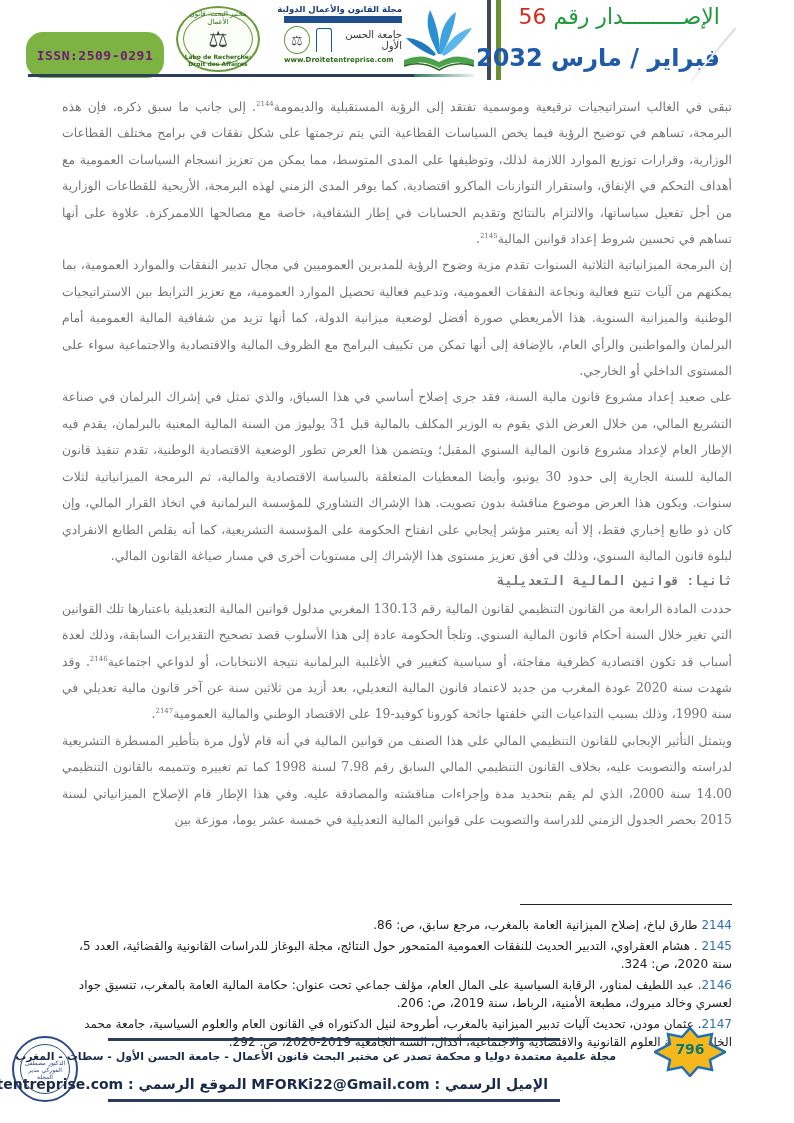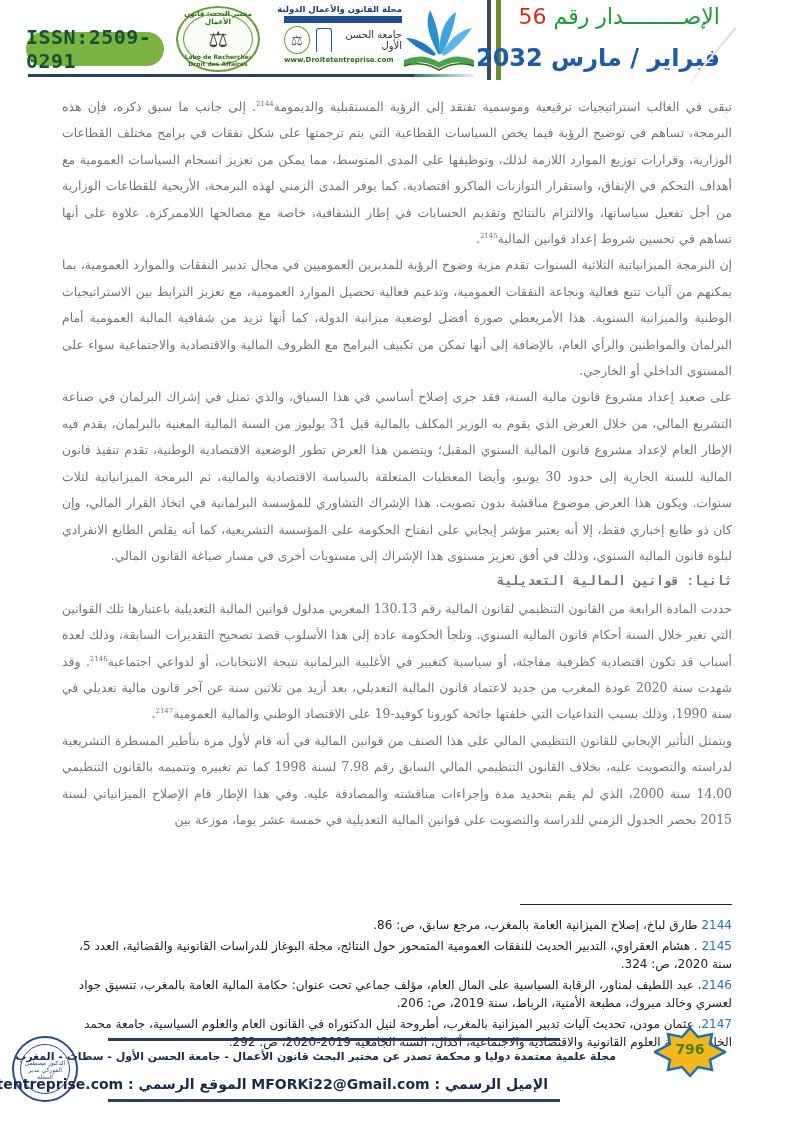--- a/index.html
+++ b/index.html
@@ -2,32 +2,32 @@
 <html><head>
 <meta charset="utf-8">
 <style>
   * { box-sizing: border-box; margin: 0; padding: 0; }
   html, body { width: 794px; height: 1123px; background: #ffffff; overflow: hidden; }
   body { position: relative; font-family: "DejaVu Sans", sans-serif; color: #111; }
 
   
   .header { position: absolute; left: 0; top: 0; width: 794px; height: 80px; }
   .issn-pill {
-    position: absolute; left: 26px; top: 32px; width: 138px; height: 34px;
-    background: #7cb342; border-radius: 17px; color: #14532d;
-    font-family: "DejaVu Sans Mono", monospace; font-weight: bold; font-size: 20px;
+    position: absolute; left: 26px; top: 32px; width: 138px; height: 46px;
+    background: #7cb342; border-radius: 17px; color: #701a75;
+    font-family: "DejaVu Sans Mono", monospace; font-weight: bold; font-size: 13px;
     display: flex; align-items: center; justify-content: center; letter-spacing: 0.5px;
   }
   .seal-large {
     position: absolute; left: 176px; top: 6px; width: 84px; height: 66px; border-radius: 50%;
     border: 2px solid #6a9a3a; background: #fbfdf7;
     display: flex; align-items: center; justify-content: center;
   }
   .seal-large .ring { position: absolute; inset: 5px; border: 1px solid #6a9a3a; border-radius: 50%; }
-  .seal-large .ring-text { position: absolute; top: 2px; width: 100%; text-align: center; font-size: 7px; color: #2f6d1c; font-weight: bold; }
+  .seal-large .ring-text { position: absolute; top: 2px; width: 100%; text-align: center; font-size: 7px; color: #2f6d1c; font-weight: normal; }
   .seal-large .ring-text-bottom { position: absolute; bottom: 3px; width: 100%; text-align: center; font-size: 6px; color: #2f6d1c; font-weight: bold; }
   .scales { font-size: 22px; color: #444; }
 
   .journal-logo { position: absolute; left: 284px; top: 4px; width: 118px; height: 64px; }
   .journal-logo .jl-title { font-size: 8.5px; font-weight: bold; color: #1a3e78; direction: rtl; text-align: right; white-space: nowrap; }
   .journal-logo .jl-band { margin-top: 2px; height: 7px; background: #1e4e8c; }
   .journal-logo .jl-row { display: flex; align-items: center; gap: 6px; margin-top: 3px; }
   .seal-small { width: 32px; height: 28px; border-radius: 50%; border: 1.5px solid #6a9a3a; display: flex; align-items: center; justify-content: center; font-size: 13px; color: #555; }
   .uni-mark { width: 20px; height: 24px; border: 1px solid #1a5aa0; border-bottom: none; border-radius: 3px 3px 0 0; }
   .uni-name { font-size: 10px; color: #333; direction: rtl; }
@@ -56,21 +56,21 @@
 
   
   .fn-rule { position: absolute; left: 520px; top: 904px; width: 212px; height: 1px; background: #222; }
   .footnotes { position: absolute; left: 62px; top: 916px; width: 670px; direction: rtl; text-align: right; font-family: "DejaVu Sans", sans-serif; font-size: 12px; line-height: 18.5px; color: #222; }
   .footnotes .fn { margin-bottom: 2px; }
   .fn-num { color: #2f6fb5; }
 
   
   .page-star { position: absolute; left: 654px; top: 1027px; width: 72px; height: 50px; }
   .page-star svg { position: absolute; inset: 0; }
-  .page-number { position: absolute; left: 0; top: 14px; width: 72px; text-align: center; font-weight: bold; font-size: 14px; color: #4d7c0f; font-family: "DejaVu Sans", sans-serif; }
+  .page-number { position: absolute; left: 0; top: 14px; width: 72px; text-align: center; font-weight: bold; font-size: 14px; color: #0f766e; font-family: "DejaVu Sans", sans-serif; }
   .footer-rule-top { position: absolute; left: 108px; top: 1038px; width: 452px; height: 3px; background: #2a3e5c; }
   .footer-rule-bot { position: absolute; left: 108px; top: 1099px; width: 452px; height: 3px; background: #2a3e5c; }
   .footer-line1 { position: absolute; left: 108px; top: 1050px; width: 508px; direction: rtl; text-align: right; font-size: 11px; font-weight: bold; color: #1a2a48; white-space: nowrap; }
   .footer-line2 { position: absolute; left: 130px; top: 1076px; width: 418px; direction: rtl; text-align: right; font-size: 14px; font-weight: bold; color: #1a2a48; white-space: nowrap; }
   .footer-seal { position: absolute; left: 12px; top: 1036px; width: 66px; height: 66px; border-radius: 50%; border: 2px solid #2a4a8a; background: #fff; display: flex; align-items: center; justify-content: center; }
   .footer-seal .inner { width: 50px; height: 50px; border-radius: 50%; border: 1px solid #2a4a8a; display: flex; align-items: center; justify-content: center; font-size: 6px; color: #2a4a8a; text-align: center; direction: rtl; }
 </style>
 </head>
 <body>
 

